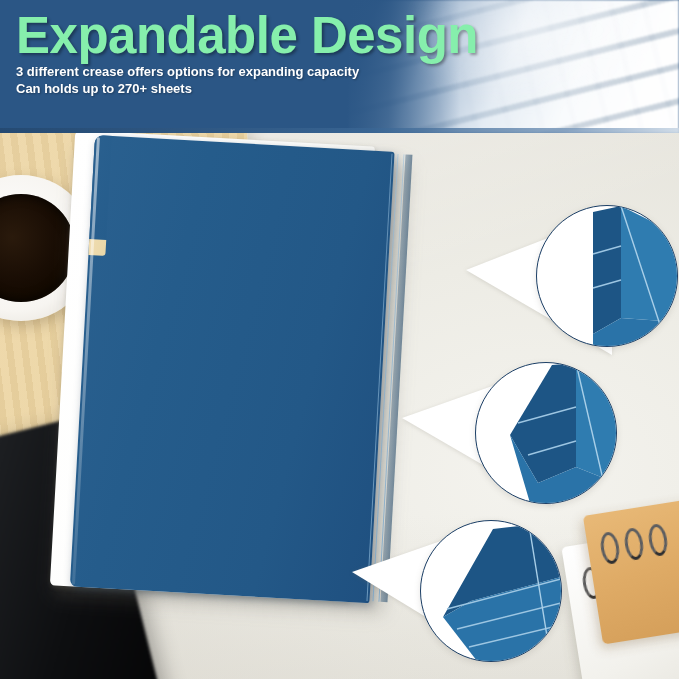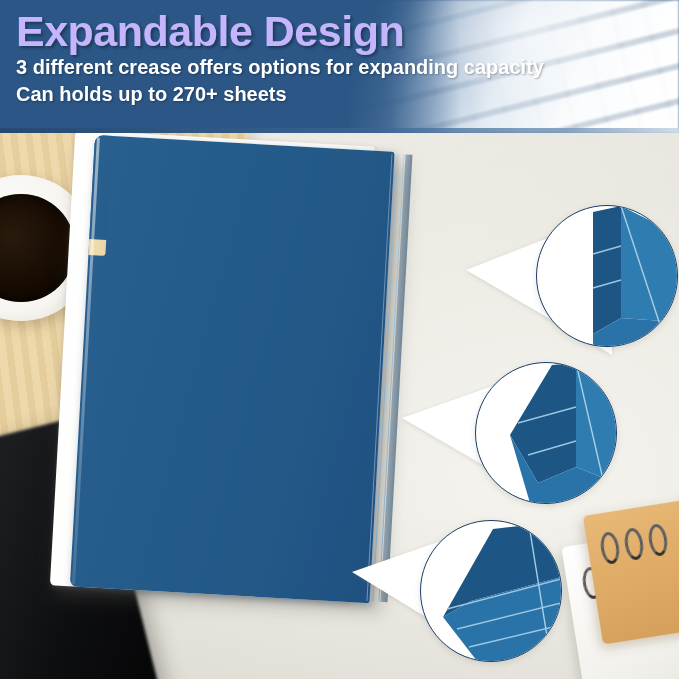--- a/index.html
+++ b/index.html
@@ -76,30 +76,30 @@
     background: linear-gradient(90deg, #24486f 0%, #3a6694 55%, #7e9cbd 85%, #c8d6e4 100%);
     opacity: 0.85;
   }
   .header-text {
     position: absolute;
     left: 16px; top: 8px;
     width: 560px;
     z-index: 4;
   }
   .h-title {
-    font-size: 43px;
+    font-size: 51px;
     font-weight: bold;
-    color: #c4b5fd;
+    color: #86efac;
     letter-spacing: -0.5px;
     line-height: 1.08;
     text-shadow: 2px 2px 3px rgba(0,0,0,0.35);
     white-space: nowrap;
   }
   .h-sub {
-    font-size: 20px;
+    font-size: 13px;
     font-weight: bold;
     color: #ffffff;
     line-height: 1.32;
     text-shadow: 1px 1px 2px rgba(0,0,0,0.3);
     white-space: nowrap;
   }
 
   
   .scene {
     position: absolute;

